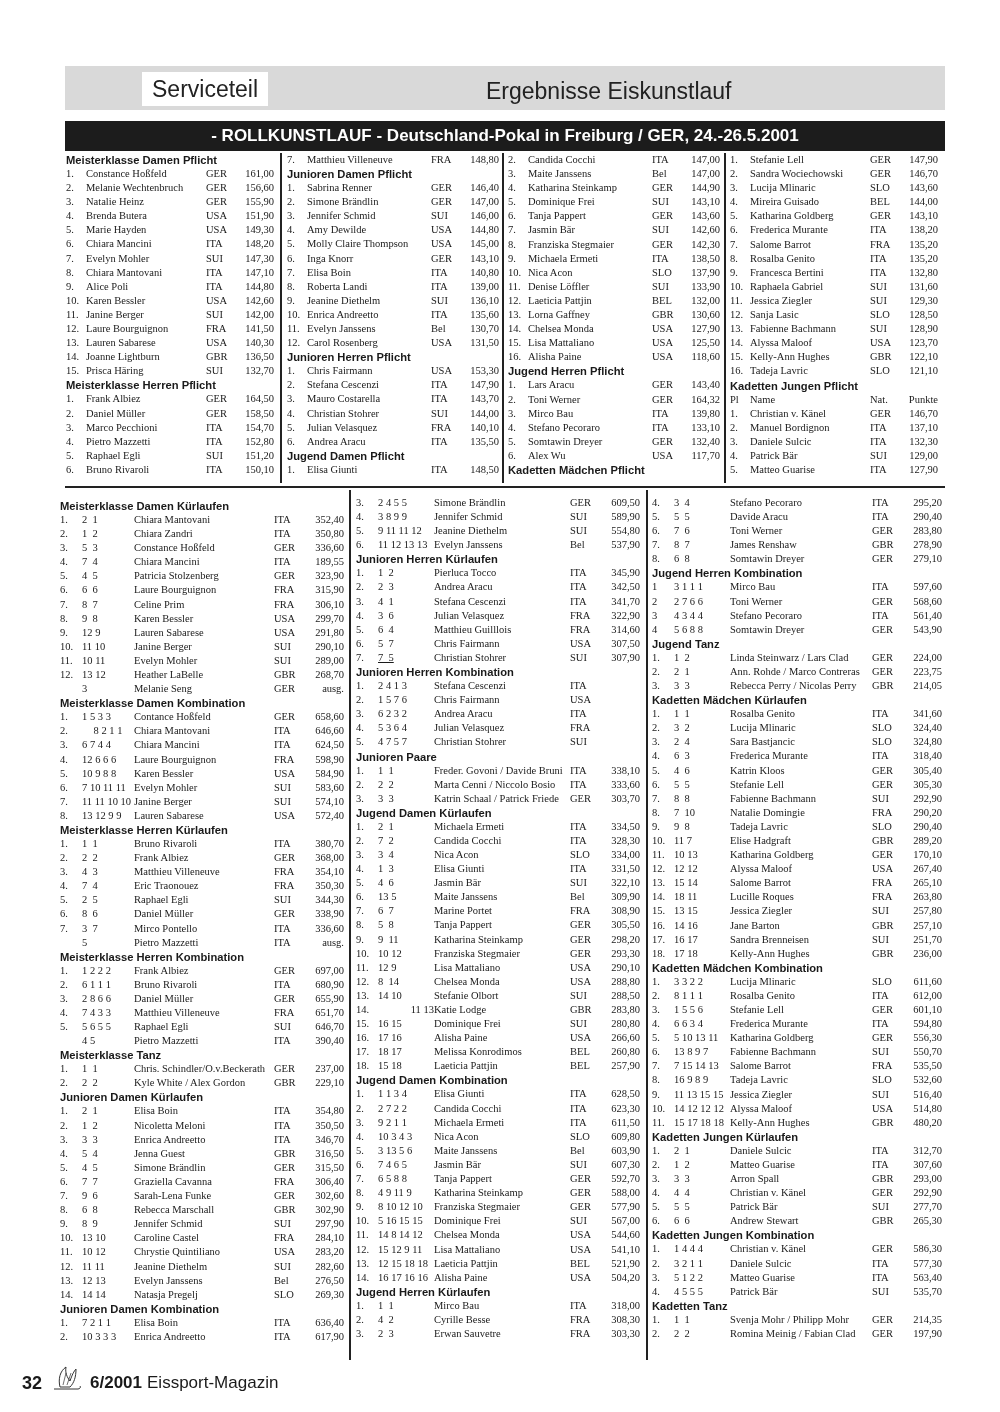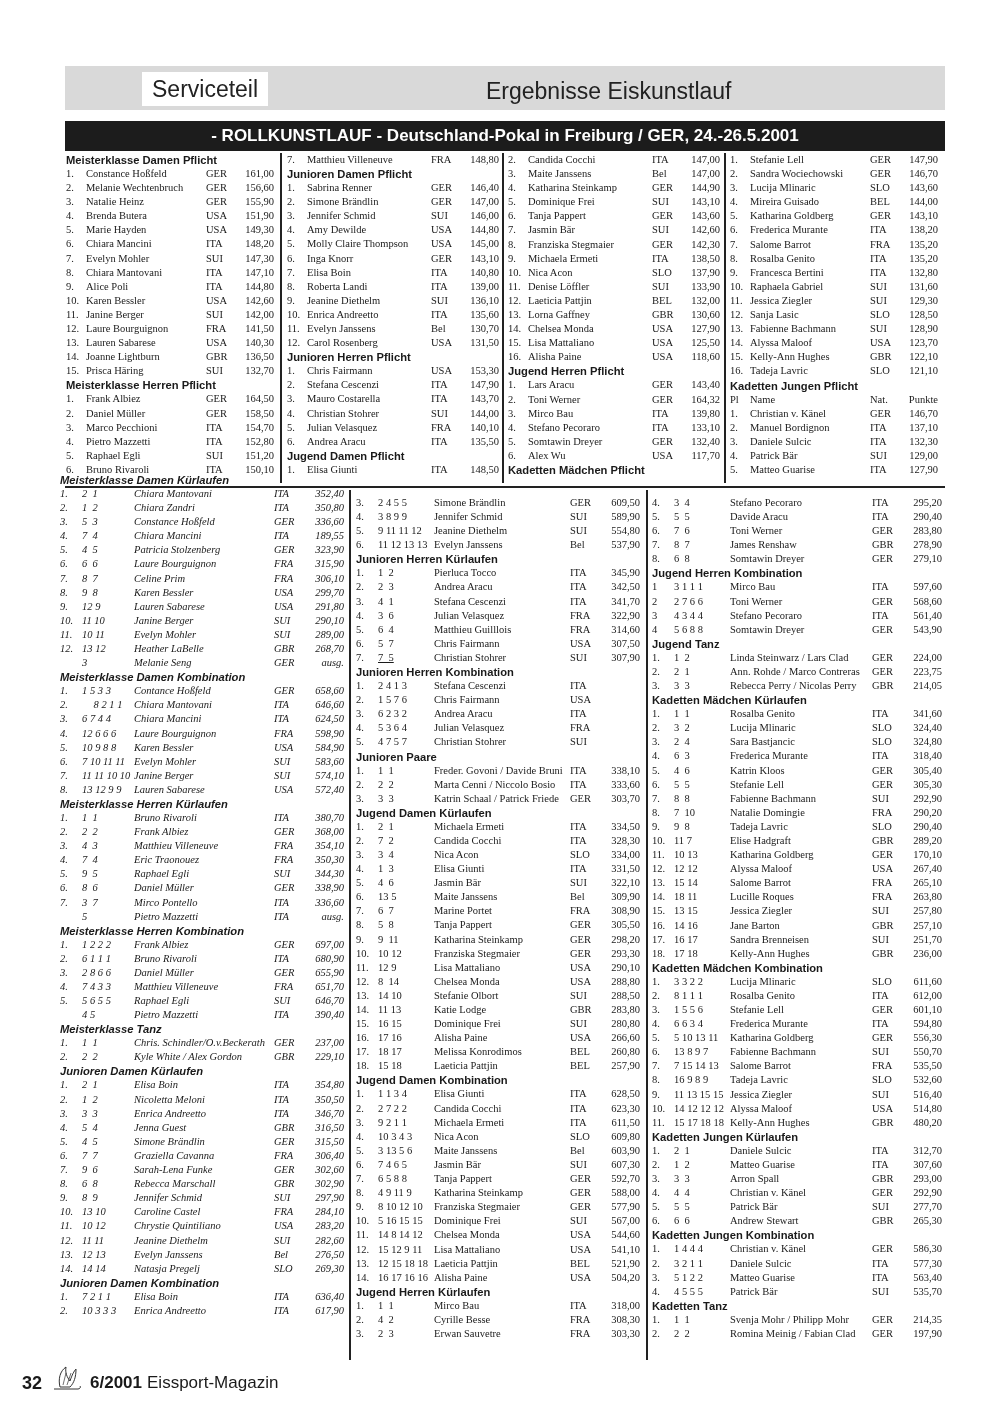--- a/index.html
+++ b/index.html
@@ -550,21 +550,21 @@
       <span class="c-nat" style="width: 32px;">ITA</span>
       <span class="c-pts">127,90</span>
     </div>
   </div>
 
 <div class="vsep" style="left:280px;top:153px;height:330px;"></div>
 <div class="vsep" style="left:502px;top:153px;height:330px;"></div>
 <div class="vsep" style="left:724px;top:153px;height:330px;"></div>
 <div class="hsep" style="left:65px;top:486px;width:880px;"></div>
 
-<div class="col" id="bot0" style="left:60px;top:473px;width:284px;font-style:italic;">
+<div class="col" id="bot0" style="left:60px;top:499px;width:284px;">
     <div class="sec-h">Meisterklasse Damen Kürlaufen</div>
     <div class="row">
       <span class="c-rank" style="width: 22px;">1.</span>
       <span class="c-pl" style="width: 52px; white-space: pre;">2  1</span>
       <span class="c-name">Chiara Mantovani</span>
       <span class="c-nat" style="width: 34px;">ITA</span>
       <span class="c-pts">352,40</span>
     </div>
     <div class="row">
       <span class="c-rank" style="width: 22px;">2.</span>
@@ -731,21 +731,21 @@
     </div>
     <div class="row">
       <span class="c-rank" style="width: 22px;">4.</span>
       <span class="c-pl" style="width: 52px; white-space: pre;">7  4</span>
       <span class="c-name">Eric Traonouez</span>
       <span class="c-nat" style="width: 34px;">FRA</span>
       <span class="c-pts">350,30</span>
     </div>
     <div class="row">
       <span class="c-rank" style="width: 22px;">5.</span>
-      <span class="c-pl" style="width: 52px; white-space: pre;">9  5</span>
+      <span class="c-pl" style="width: 52px; white-space: pre;">2  5</span>
       <span class="c-name">Raphael Egli</span>
       <span class="c-nat" style="width: 34px;">SUI</span>
       <span class="c-pts">344,30</span>
     </div>
     <div class="row">
       <span class="c-rank" style="width: 22px;">6.</span>
       <span class="c-pl" style="width: 52px; white-space: pre;">8  6</span>
       <span class="c-name">Daniel Müller</span>
       <span class="c-nat" style="width: 34px;">GER</span>
       <span class="c-pts">338,90</span>
@@ -1161,21 +1161,21 @@
     </div>
     <div class="row">
       <span class="c-rank" style="width: 22px;">13.</span>
       <span class="c-pl" style="width: 56px; white-space: pre;">14 10</span>
       <span class="c-name">Stefanie Olbort</span>
       <span class="c-nat" style="width: 34px;">SUI</span>
       <span class="c-pts">288,50</span>
     </div>
     <div class="row">
       <span class="c-rank" style="width: 22px;">14.</span>
-      <span class="c-pl" style="width: 56px; white-space: pre;">11 13</span>
+      <span class="c-pl" style="width: 56px; white-space: pre; text-align: right;">11 13</span>
       <span class="c-name">Katie Lodge</span>
       <span class="c-nat" style="width: 34px;">GBR</span>
       <span class="c-pts">283,80</span>
     </div>
     <div class="row">
       <span class="c-rank" style="width: 22px;">15.</span>
       <span class="c-pl" style="width: 56px; white-space: pre;">16 15</span>
       <span class="c-name">Dominique Frei</span>
       <span class="c-nat" style="width: 34px;">SUI</span>
       <span class="c-pts">280,80</span>

